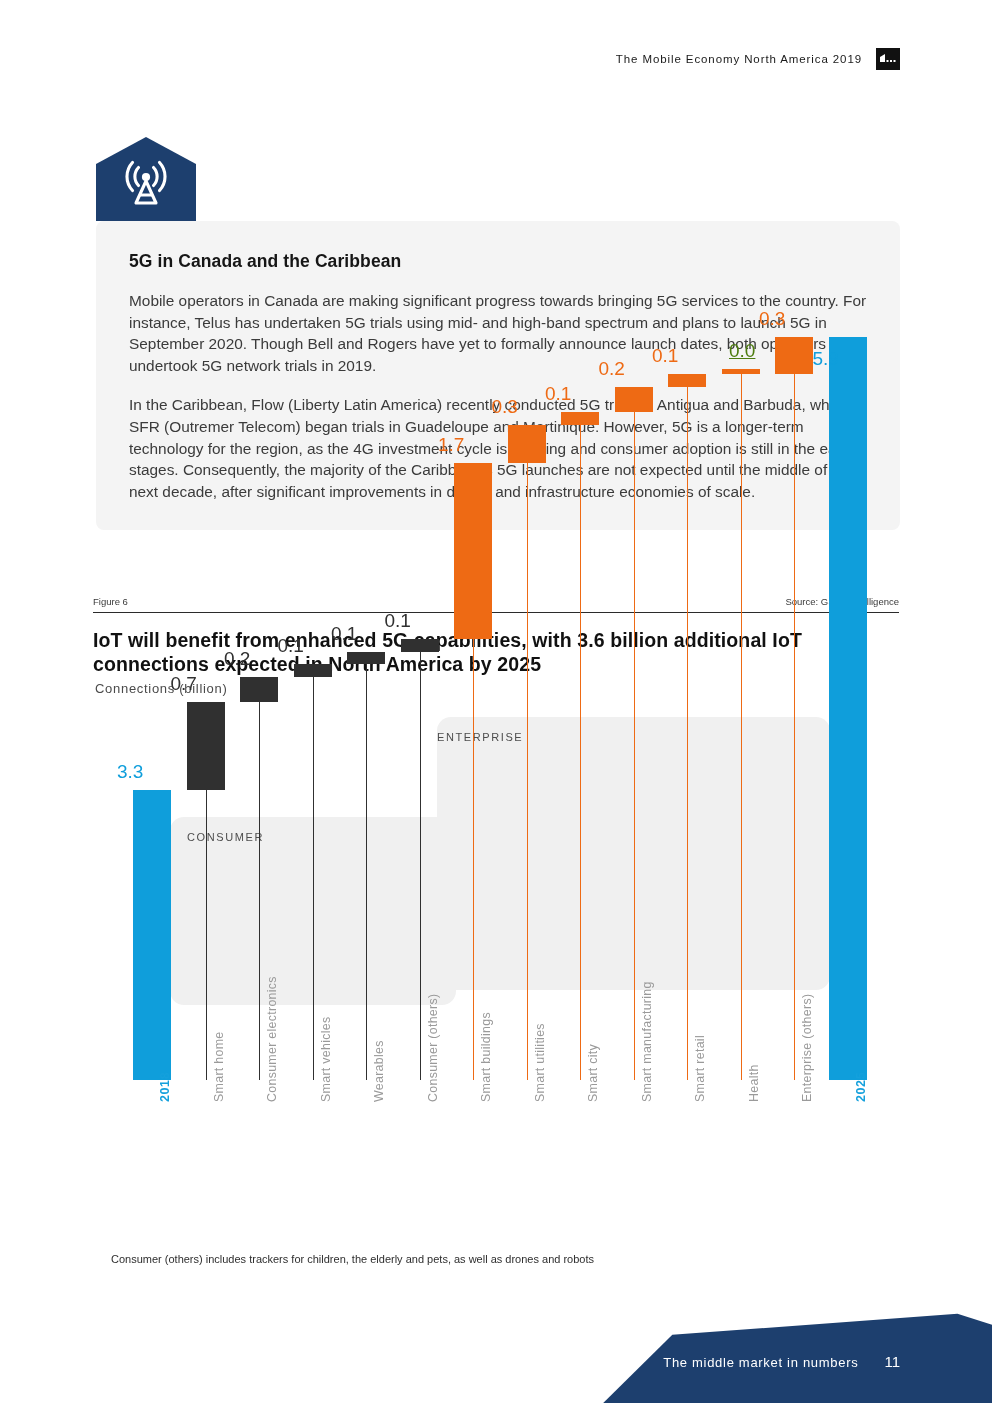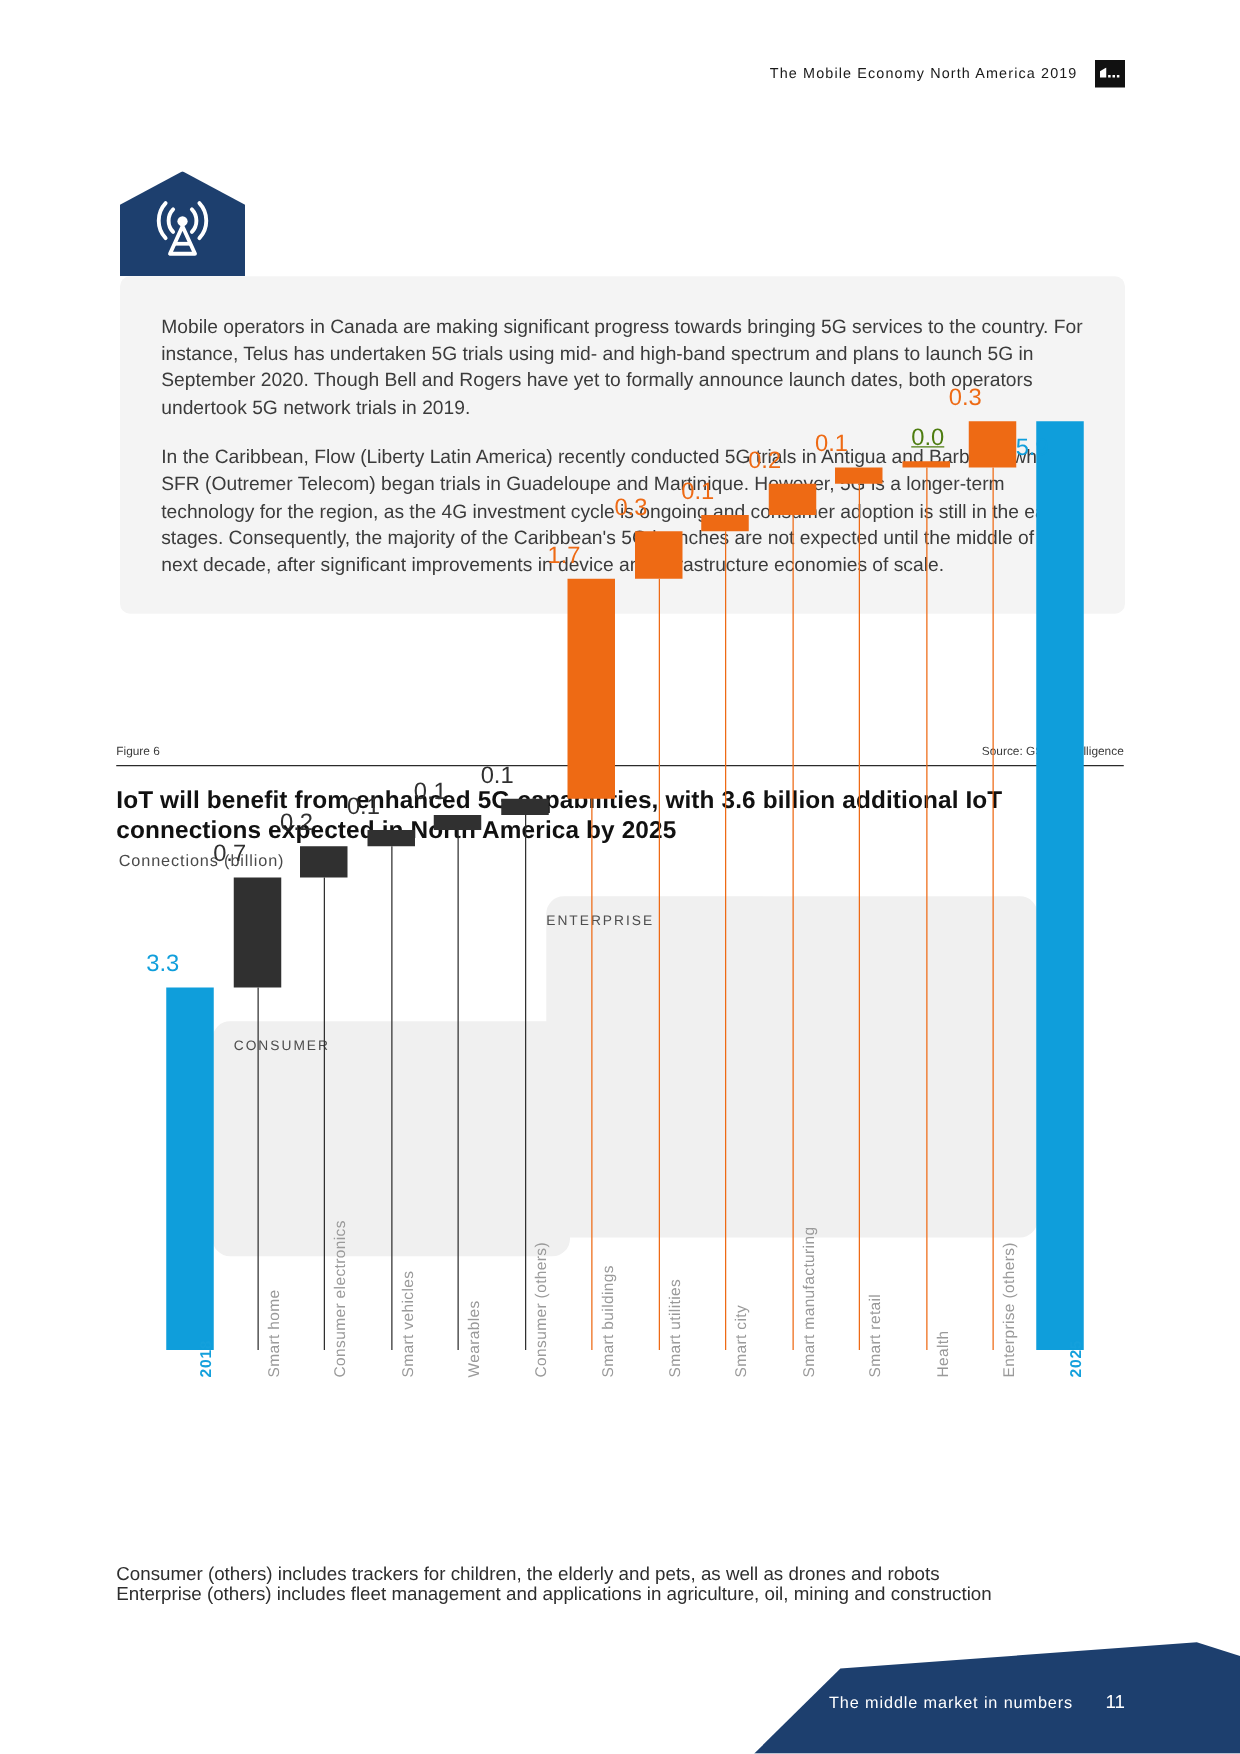--- a/index.html
+++ b/index.html
@@ -157,23 +157,23 @@
   .xlabel.endpoint {
     color: #14a0dc;
     font-weight: bold;
     font-size: 12.5px;
     letter-spacing: 0.6px;
   }
 
   
   .footnotes {
     position: absolute;
-    left: 93px;
+    left: 111px;
     top: 1252px;
-    font-size: 15px;
+    font-size: 11px;
     line-height: 15.5px;
     color: #2e2e2e;
   }
 
   
   .footer-shape {
     position: absolute;
     left: 560px;
     top: 1312px;
     width: 432px;
@@ -216,20 +216,21 @@
       <path d="M13.5 4.5 a20.5 20.5 0 0 0 0 28"></path>
       <path d="M40.5 4.5 a20.5 20.5 0 0 1 0 28"></path>
     </g>
     <circle cx="27" cy="19" r="4.1" fill="#ffffff"></circle>
     <path d="M27 23 L17 45 L37 45 Z" fill="none" stroke="#ffffff" stroke-width="3.1" stroke-linejoin="round"></path>
     <rect x="20.5" y="35.5" width="13" height="3" fill="#ffffff"></rect>
   </svg>
 </div>
 
 <div class="callout-card">
+  <h2 class="callout-title">5G in Canada and the Caribbean</h2>
   <p class="callout-p">Mobile operators in Canada are making significant progress towards bringing 5G services to the country. For instance, Telus has undertaken 5G trials using mid- and high-band spectrum and plans to launch 5G in September 2020. Though Bell and Rogers have yet to formally announce launch dates, both operators undertook 5G network trials in 2019.</p>
   <p class="callout-p">In the Caribbean, Flow (Liberty Latin America) recently conducted 5G trials in Antigua and Barbuda, while SFR (Outremer Telecom) began trials in Guadeloupe and Martinique. However, 5G is a longer-term technology for the region, as the 4G investment cycle is ongoing and consumer adoption is still in the early stages. Consequently, the majority of the Caribbean's 5G launches are not expected until the middle of the next decade, after significant improvements in device and infrastructure economies of scale.</p>
 </div>
 
 <div class="fig-meta">
   <span>Figure 6</span>
   <span>Source: GSMA Intelligence</span>
 </div>
 
 <div class="fig-title">IoT will benefit from enhanced 5G capabilities, with 3.6 billion additional IoT connections expected in North America by 2025</div>
@@ -291,20 +292,19 @@
     <div class="bar" style="left: 682px; top: -368.4px; width: 38px; height: 37.8px; background: rgb(238, 106, 20);"></div>
     <div class="vlabel" style="left: 666px; width: 70px; top: -397.4px; color: rgb(238, 106, 20);">0.3</div>
     <div class="xlabel" style="left: 707px; top: 397px;">Enterprise (others)</div>
     <div class="bar" style="left: 735.5px; top: -368.4px; width: 38px; height: 743.4px; background: rgb(15, 158, 219);"></div>
     <div class="vlabel" style="left: 719.5px; width: 70px; top: -397.4px; color: rgb(15, 158, 219); margin-top: 40px;">5.9</div>
     <div class="xlabel endpoint" style="left: 760.5px; top: 397px;">2025</div>
   </div>
 
 <div class="footnotes">
   <div>Consumer (others) includes trackers for children, the elderly and pets, as well as drones and robots</div>
-  <div>Enterprise (others) includes fleet management and applications in agriculture, oil, mining and construction</div>
 </div>
 
 <div class="footer-shape"></div>
 <div class="footer-text">
   <span class="footer-label">The middle market in numbers</span>
   <span class="footer-page">11</span>
 </div>
 
 </body></html>

